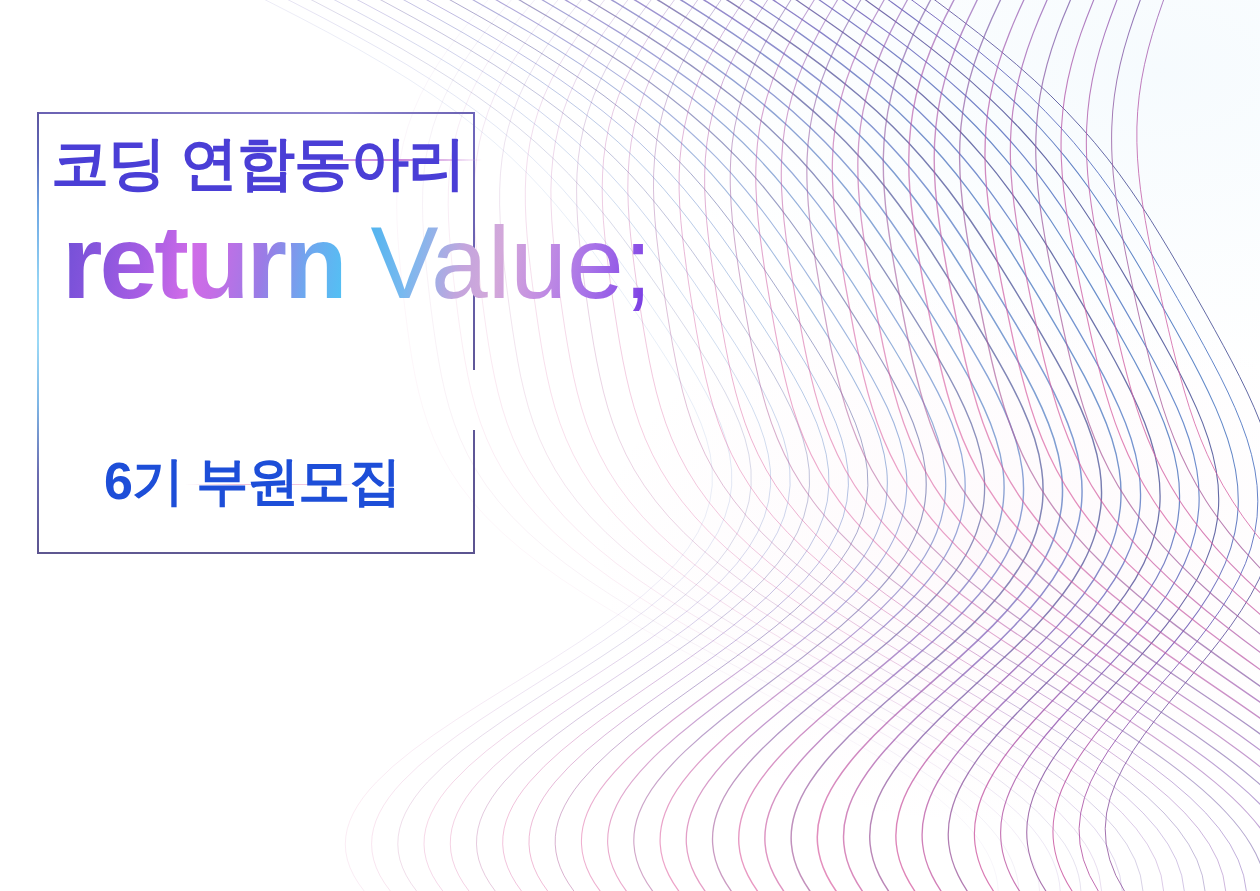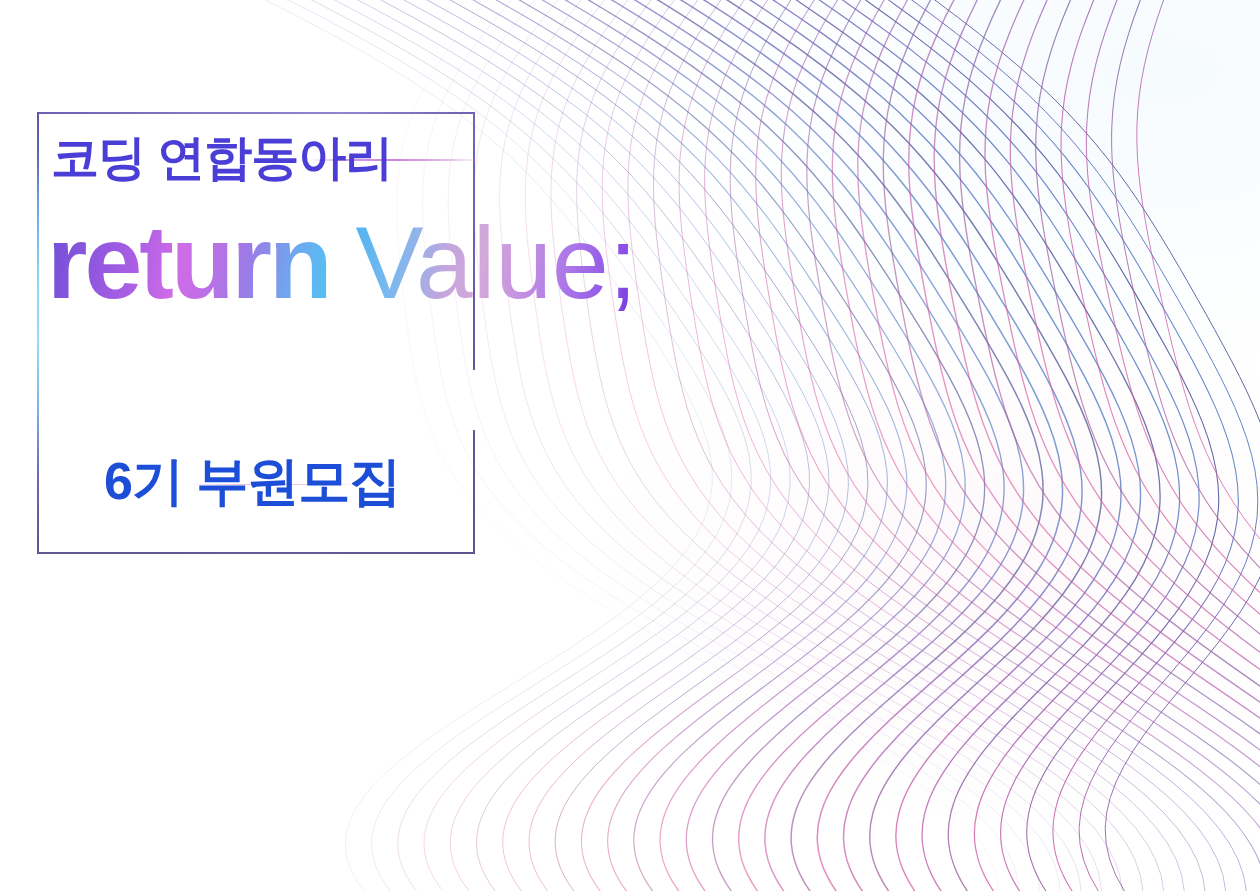--- a/index.html
+++ b/index.html
@@ -106,31 +106,31 @@
       rgba(226,140,185,0.55) 30%,
       rgba(228,145,190,0.5) 70%,
       rgba(235,190,215,0) 100%);
   }
 
   
   .title-ko {
     position: absolute;
     left: 51px;
     top: 134px;
-    font-size: 48px;
+    font-size: 58px;
     font-weight: 700;
     letter-spacing: -1px;
     line-height: 1;
     color: #4a3ed6;
     white-space: nowrap;
   }
 
   .headline {
     position: absolute;
-    left: 47px;
+    left: 62px;
     top: 210px;
     line-height: 1;
     white-space: nowrap;
   }
   .word-return {
     font-size: 104px;
     font-weight: 800;
     letter-spacing: -3px;
     background-image: linear-gradient(100deg,
       #6f4fd6 0%,

